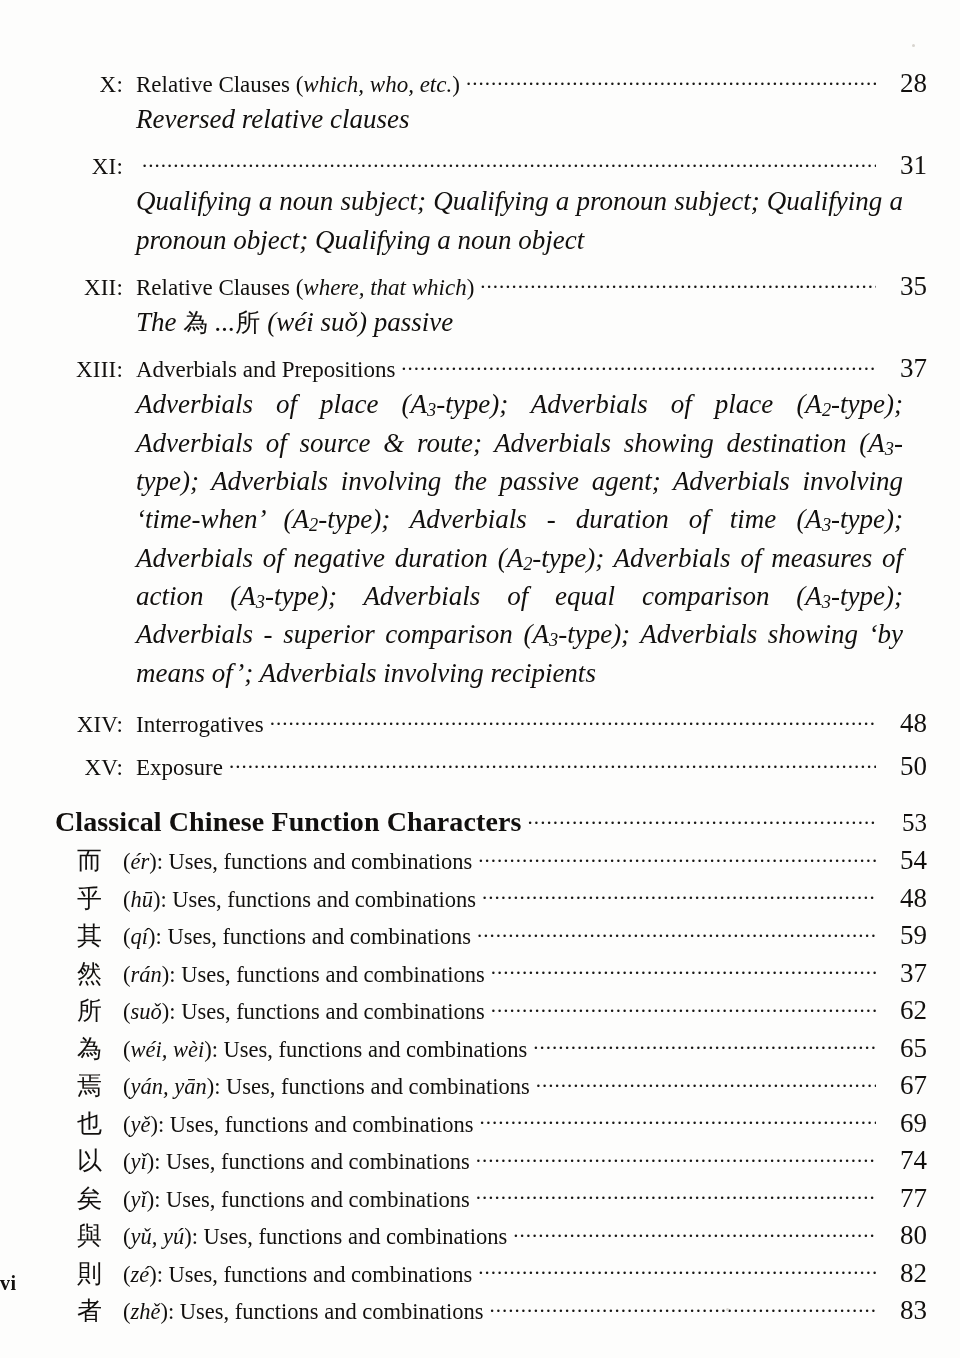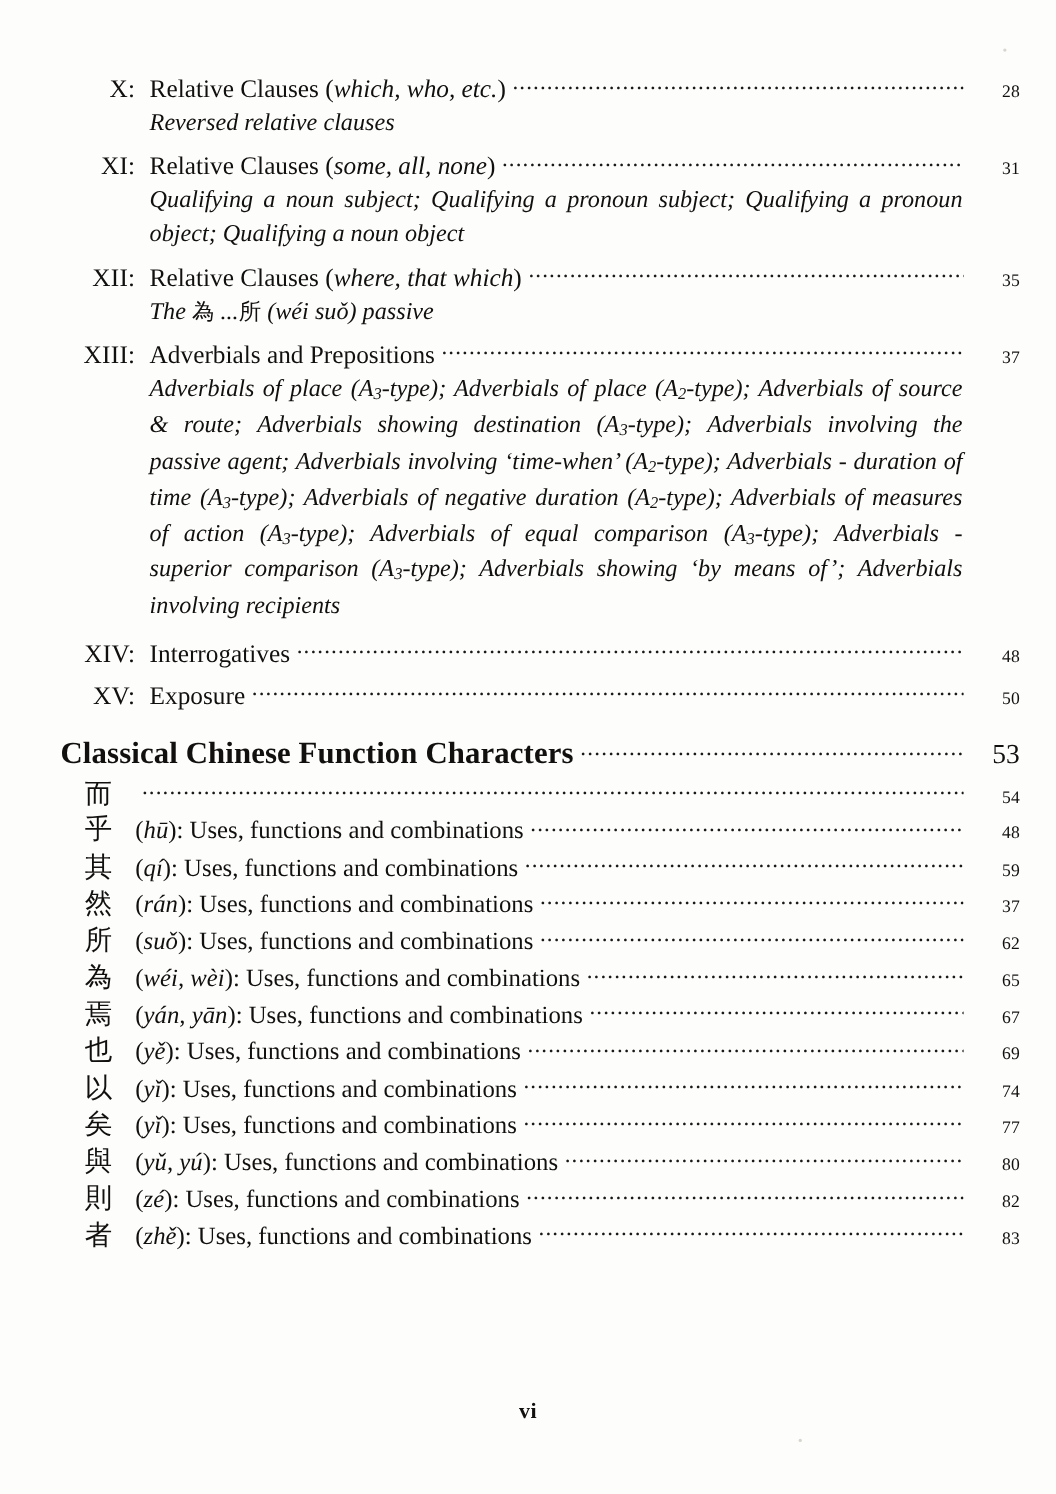--- a/index.html
+++ b/index.html
@@ -65,31 +65,31 @@
     bottom: 0.07em;
     white-space: nowrap;
     font-size: 21px;
     letter-spacing: 1.0px;
     color: #1a1815;
   }
   .pg {
     flex: 0 0 auto;
     width: 44px;
     text-align: right;
-    font-size: 16px;
+    font-size: 27px;
   }
 
   
   .entry { margin-bottom: 3px; }
   .sub {
     font-style: italic;
-    font-size: 22px;
+    font-size: 27px;
     line-height: 1.42;
     margin-left: 81px;
-    margin-right: 52px;
+    margin-right: 24px;
     text-align: justify;
     text-justify: inter-word;
     margin-top: 1px;
   }
   .sub.nowrapline { text-align: left; }
   .sub sub {
     font-size: 0.68em;
     vertical-align: -0.18em;
   }
   .cjk {
@@ -142,21 +142,21 @@
     white-space: nowrap;
   }
   .fc-text i { font-style: italic; }
 
   
   .folio {
     position: absolute;
     left: 0;
     right: 0;
     top: 1272px;
-    text-align: center;
+    text-align: left;
     font-size: 20px;
     font-weight: bold;
     letter-spacing: .5px;
   }
   .speck {
     position: absolute;
     width: 3px;
     height: 3px;
     border-radius: 50%;
     background: #d8d5cf;
@@ -177,21 +177,20 @@
         <span class="pg">28</span>
       </div>
       <div class="sub nowrapline">Reversed relative clauses</div>
     </div>
 
     <div class="gap-a"></div>
 
     <div class="entry">
       <div class="row">
         <span class="num roman">XI:</span>
-        <span class="title"><span>Relative Clauses (</span><i>some, all, none</i><span>)</span></span>
         <span class="leader"></span>
         <span class="pg">31</span>
       </div>
       <div class="sub">Qualifying a noun subject; Qualifying a pronoun subject; Qualifying a pronoun object; Qualifying a noun object</div>
     </div>
 
     <div class="gap-a"></div>
 
     <div class="entry">
       <div class="row">
@@ -239,20 +238,21 @@
 
     <div class="row section-head">
       <span class="title">Classical Chinese Function Characters</span>
       <span class="leader"></span>
       <span class="pg">53</span>
     </div>
 
     <div id="fc-list">
         <div class="fc-row">
           <span class="fc-char">而</span>
+          <span class="fc-text"><span>(</span><i>ér</i><span>): Uses, functions and combinations</span></span>
           <span class="leader"></span>
           <span class="pg">54</span>
         </div>
         <div class="fc-row">
           <span class="fc-char">乎</span>
           <span class="fc-text"><span>(</span><i>hū</i><span>): Uses, functions and combinations</span></span>
           <span class="leader"></span>
           <span class="pg">48</span>
         </div>
         <div class="fc-row">

